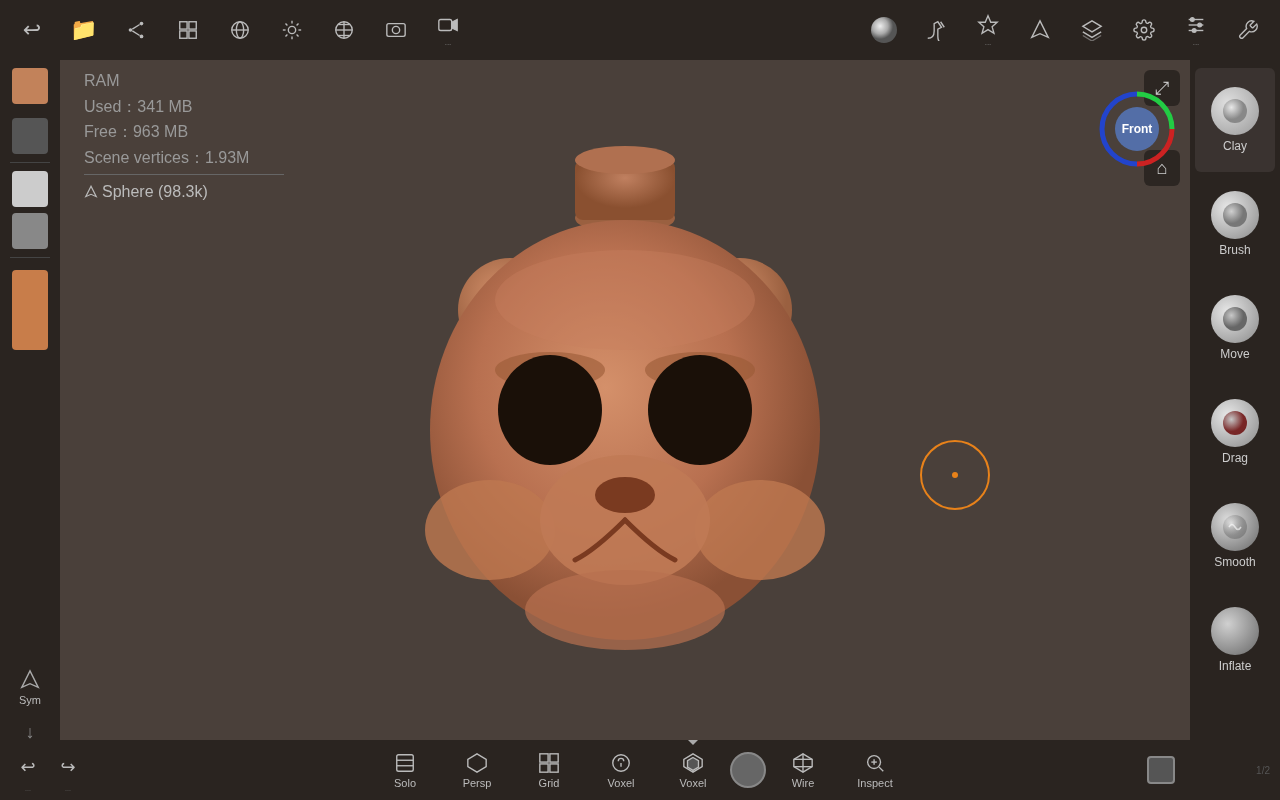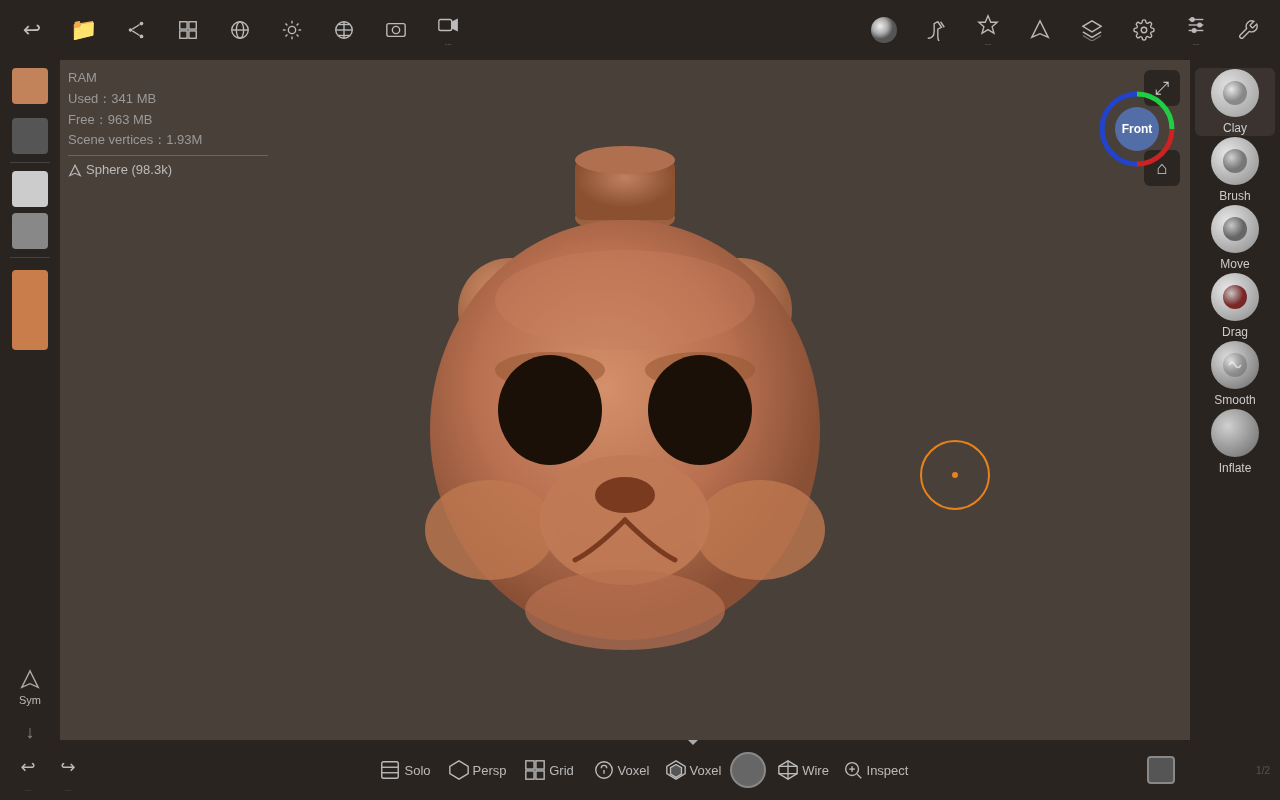--- a/index.html
+++ b/index.html
@@ -104,21 +104,21 @@
       background: #2a2420;
       display: flex;
       flex-direction: column;
       align-items: center;
       padding: 8px 0;
       gap: 0px;
       z-index: 99;
     }
     .right-tool-item {
       width: 80px;
-      height: 68px;
+      height: 104px;
       display: flex;
       flex-direction: column;
       align-items: center;
       justify-content: center;
       border-radius: 6px;
       cursor: pointer;
       color: #ccc;
       font-size: 12px;
       gap: 4px;
     }
@@ -148,22 +148,22 @@
       right: 90px;
       bottom: 60px;
       background: #4a403a;
       overflow: hidden;
     }
 
     
     #info-panel {
       position: absolute;
       top: 8px;
-      left: 8px;
-      font-size: 13px;
+      left: 24px;
+      font-size: 16px;
       color: #999;
       line-height: 1.6;
       pointer-events: none;
     }
     .info-row { color: #999; }
     .info-sep {
       width: 200px;
       height: 1px;
       background: #666;
       margin: 4px 0;
@@ -258,29 +258,29 @@
       height: 60px;
       background: #2a2420;
       display: flex;
       align-items: center;
       justify-content: center;
       gap: 2px;
       z-index: 100;
     }
     .bottom-tool-item {
       display: flex;
-      flex-direction: row;
+      flex-direction: column;
       align-items: center;
       justify-content: center;
       width: 70px;
       height: 56px;
       border-radius: 6px;
       cursor: pointer;
       color: #bbb;
-      font-size: 13px;
+      font-size: 11px;
       gap: 3px;
     }
     .bottom-center-dot {
       width: 36px;
       height: 36px;
       border-radius: 50%;
       background: #666;
       border: 2px solid #888;
       cursor: pointer;
     }

